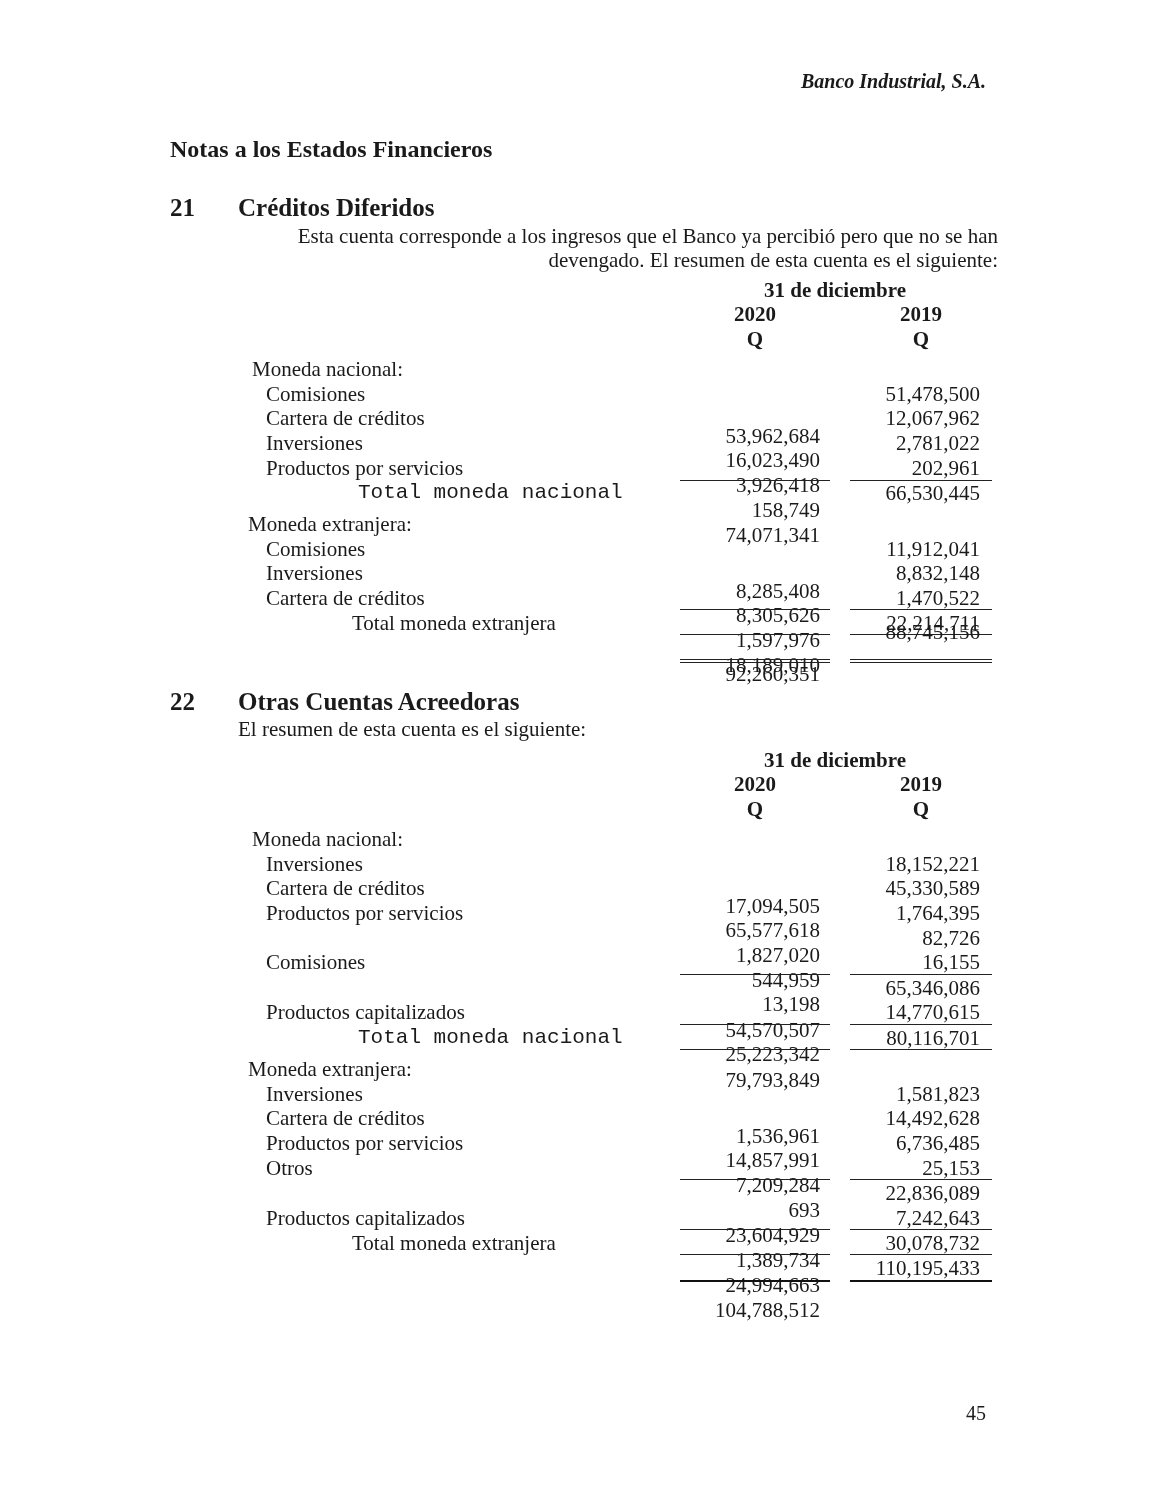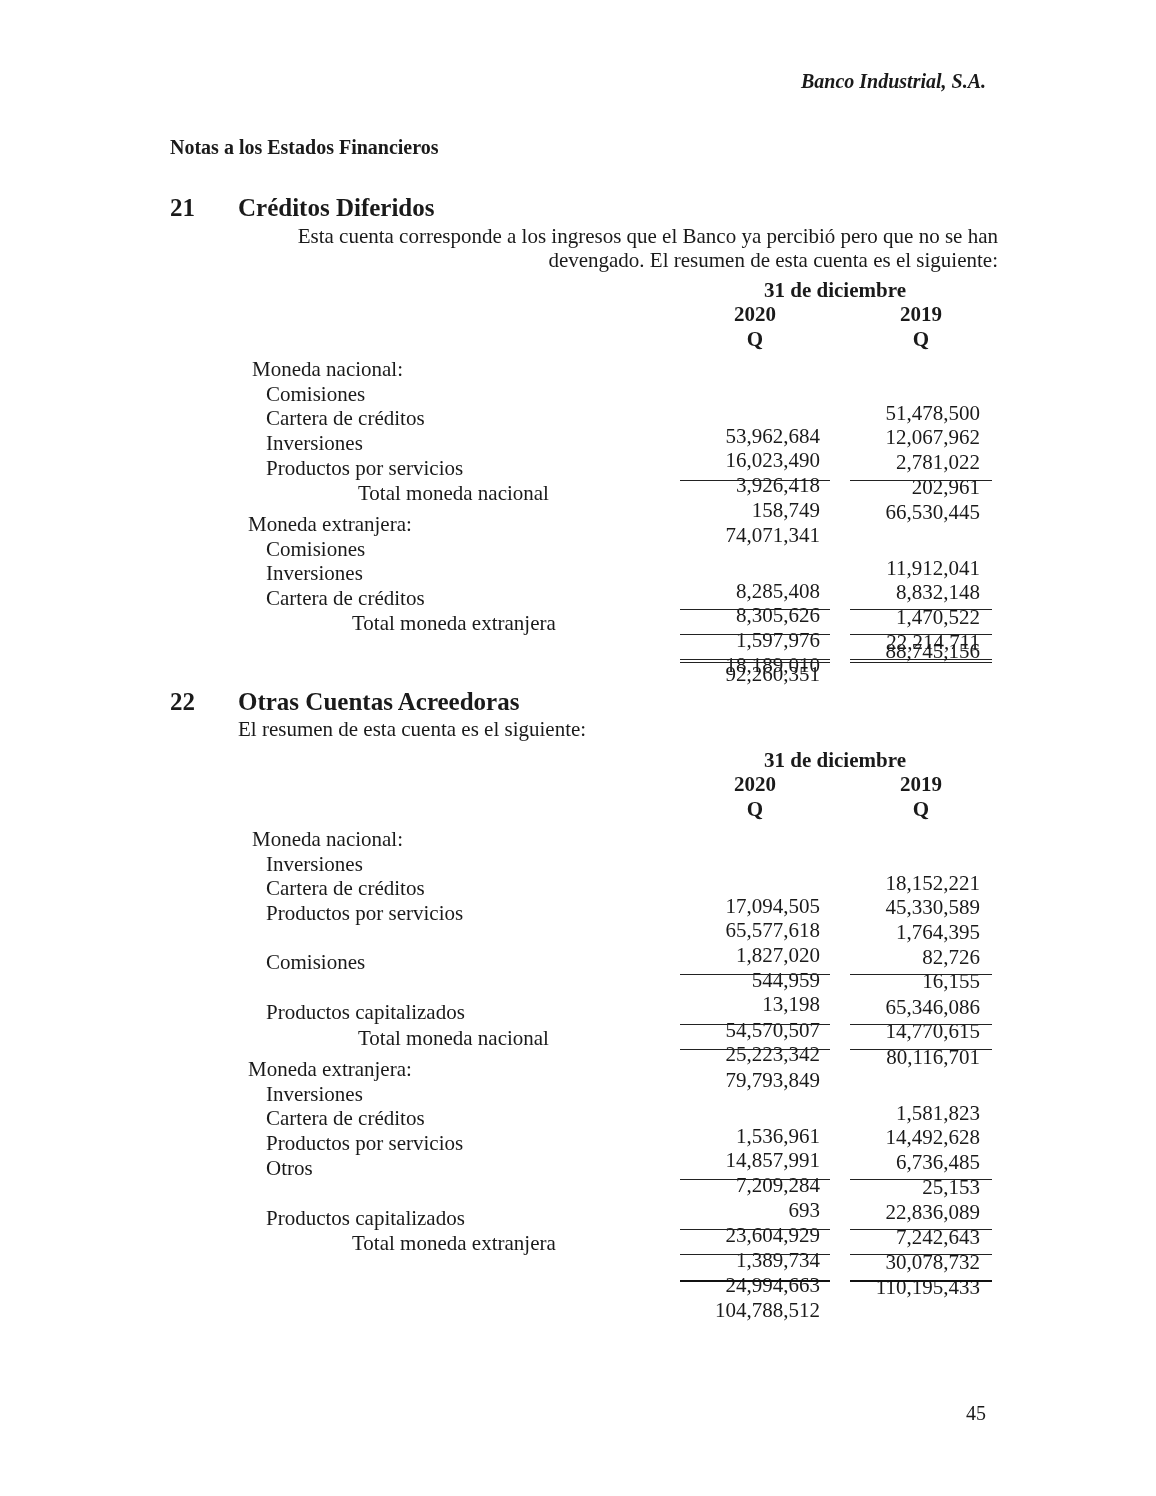--- a/index.html
+++ b/index.html
@@ -6,42 +6,42 @@
     body {
       width: 1156px; height: 1496px; position: relative; overflow: hidden;
       font-family: "Liberation Serif", "DejaVu Serif", serif; color: #1a1a1a;
     }
     .header-company {
       position: absolute; right: 170px; top: 70px;
       font-size: 20px; font-weight: bold; font-style: italic;
     }
     .page-title {
       position: absolute; left: 170px; top: 136px;
-      font-size: 20px; font-weight: bold; margin: 0;
+      font-size: 24px; font-weight: bold; margin: 0;
     }
     .note-heading { position: absolute; left: 170px; font-size: 25px; font-weight: bold; }
     .note-heading .num { position: absolute; left: 0; top: 0; }
     .note-heading .ttl { position: absolute; left: 68px; top: 0; white-space: nowrap; }
     .note-desc {
       position: absolute; left: 238px; width: 760px;
       font-size: 21px; line-height: 24px;
     }
     .tbl { position: absolute; left: 0; width: 1156px; font-size: 21px; }
     .row { position: absolute; left: 0; width: 972px; height: 24px; line-height: 24px; }
     .lbl { position: absolute; white-space: nowrap; }
     .lbl.group { left: 252px; }
     .lbl.group2 { left: 248px; }
     .lbl.item { left: 266px; }
-    .lbl.total { left: 358px; }
+    .lbl.total { left: 358px; font-family: Liberation Mono, monospace; }
     .lbl.total2 { left: 352px; }
     .val {
       position: absolute; text-align: right; white-space: nowrap;
     }
     .val.c1 { left: 680px; width: 140px; margin-top: 42px; }
-    .val.c2 { left: 850px; width: 130px; margin-top: 19px; }
+    .val.c2 { left: 850px; width: 130px; }
     .rule { position: absolute; height: 0; border-top: 1.5px solid #222; }
     .rule.c1 { left: 680px; width: 150px; }
     .rule.c2 { left: 850px; width: 142px; }
     .dbl { position: absolute; height: 2px; border-top: 1.5px solid #222; border-bottom: 1.5px solid #222; }
     .dbl.c1 { left: 680px; width: 150px; }
     .dbl.c2 { left: 850px; width: 142px; }
     .thick { position: absolute; height: 0; border-top: 2.5px solid #111; }
     .thick.c1 { left: 680px; width: 150px; }
     .thick.c2 { left: 850px; width: 142px; }
     .hdr { position: absolute; font-weight: bold; font-size: 21px; text-align: center; white-space: nowrap; }

